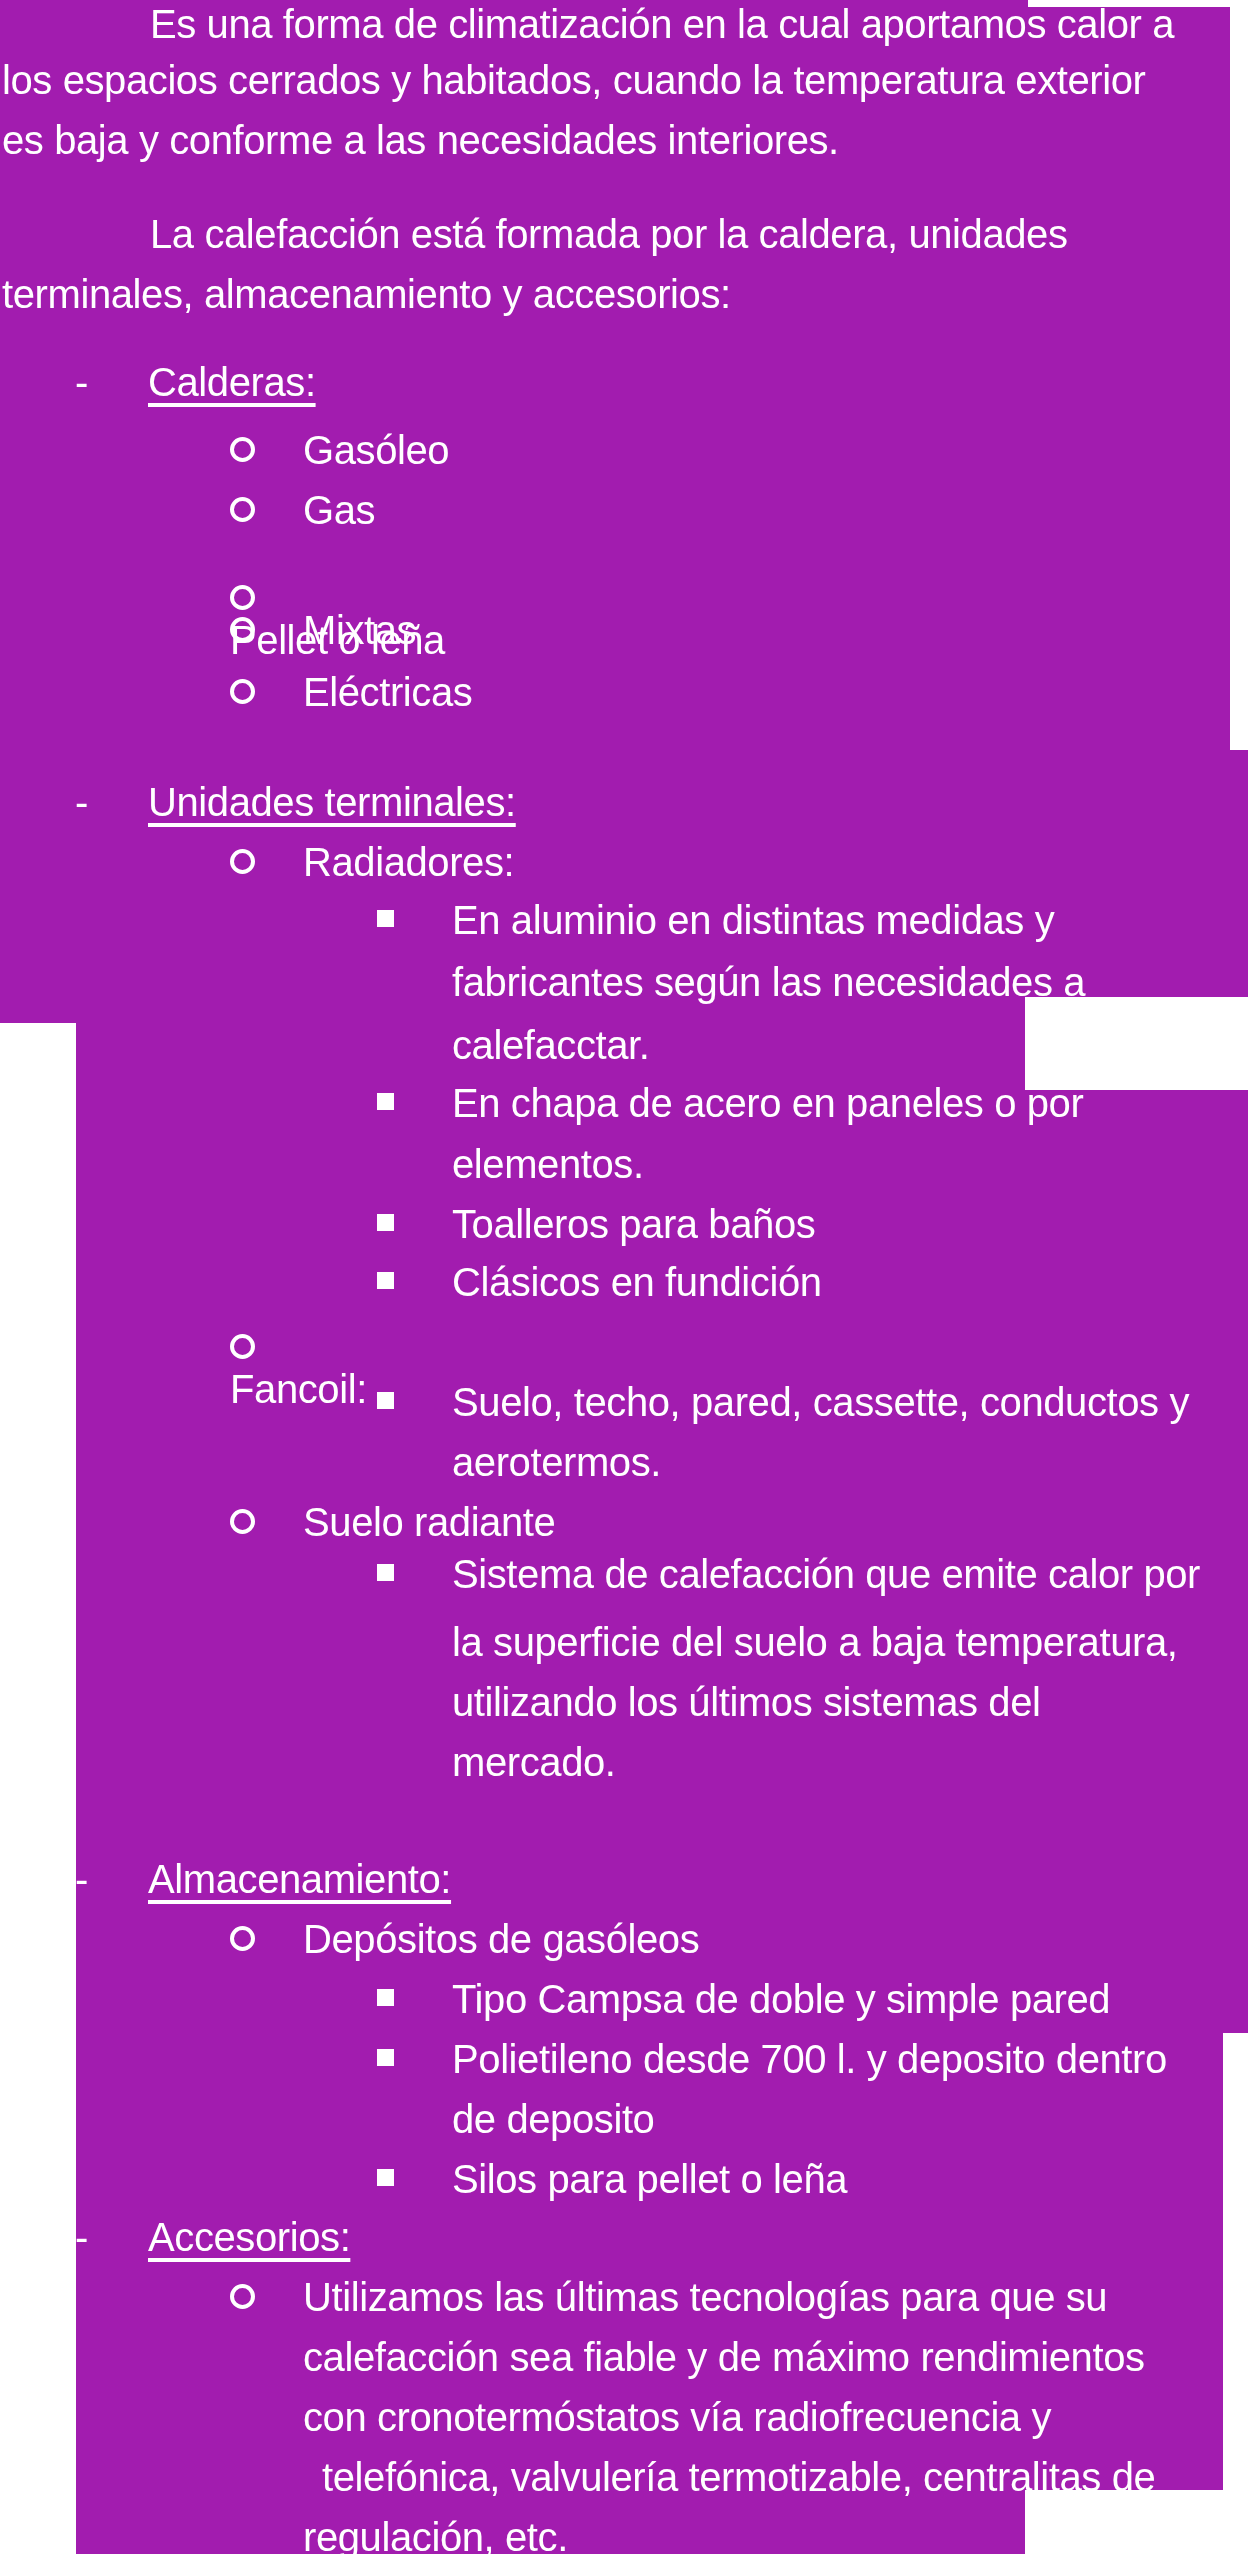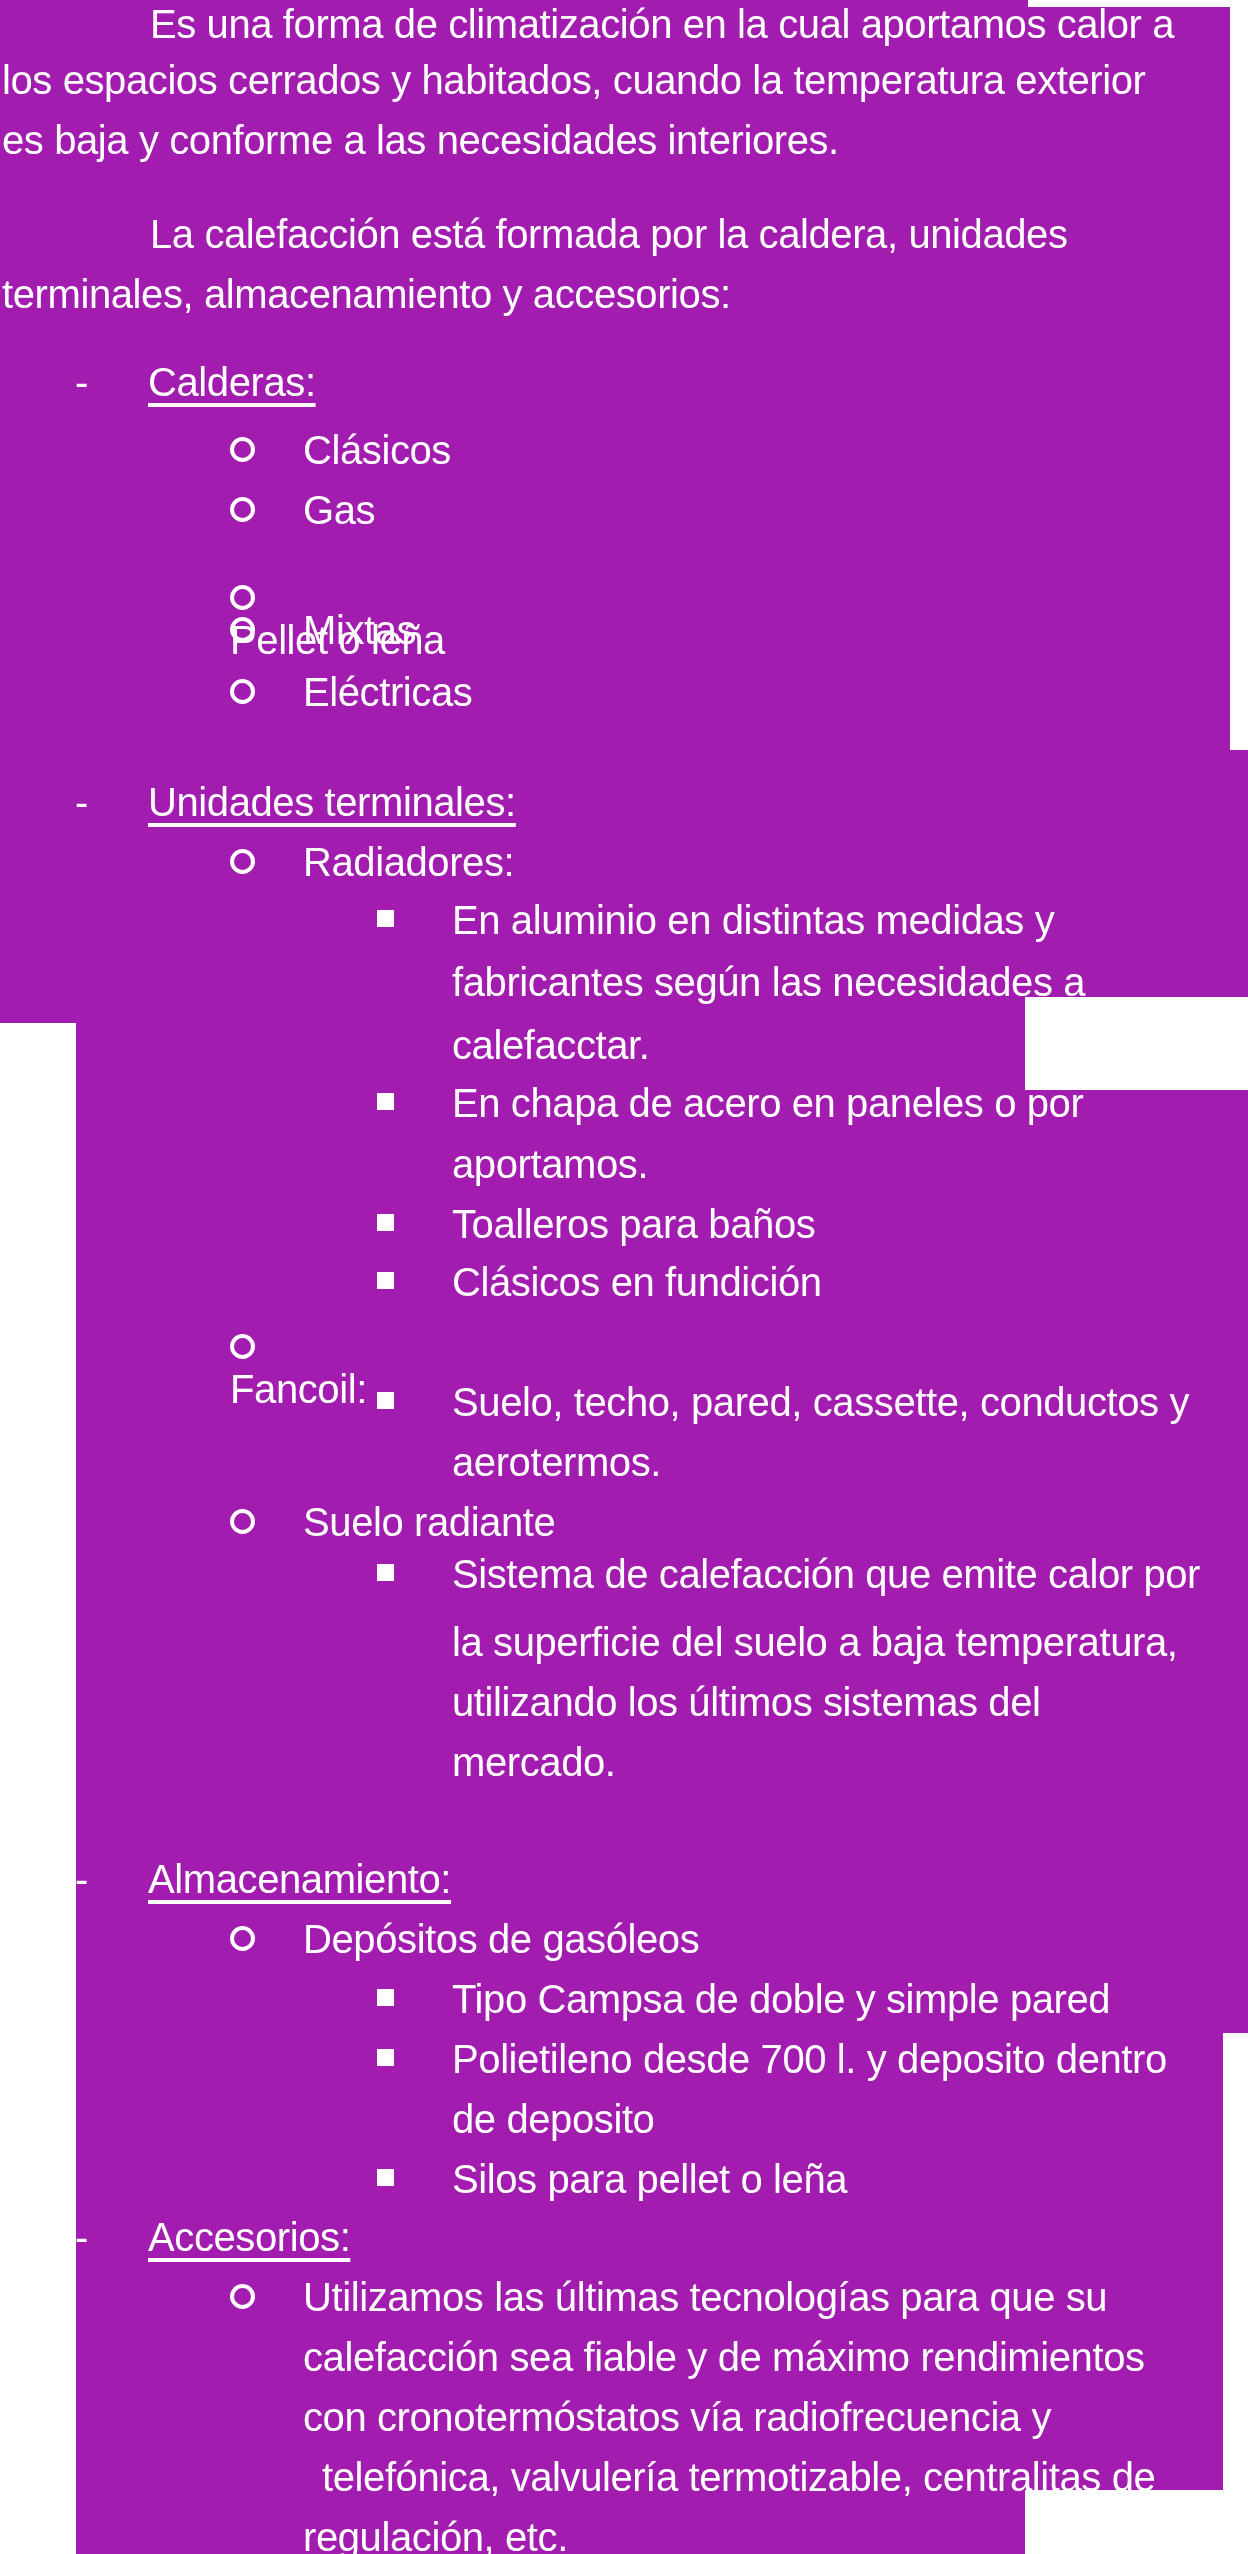--- a/index.html
+++ b/index.html
@@ -71,21 +71,21 @@
       </div>
       <div class="row p-cont" style="top: 264px;">
         <span class="label">terminales, almacenamiento y accesorios:</span>
       </div>
       <div class="row h1" style="top: 352px;">
         <span class="marker">-</span>
         <span class="label">Calderas:</span>
       </div>
       <div class="row li2" style="top: 420px;">
         <span class="marker"></span>
-        <span class="label">Clásicos</span>
+        <span class="label">Gasóleo</span>
       </div>
       <div class="row li2" style="top: 480px;">
         <span class="marker"></span>
         <span class="label">Gas</span>
       </div>
       <div class="row li2" style="top: 568px; flex-direction: column;">
         <span class="marker"></span>
         <span class="label">Pellet o leña</span>
       </div>
       <div class="row li2" style="top: 600px;">
@@ -112,21 +112,21 @@
         <span class="label">fabricantes según las necesidades a</span>
       </div>
       <div class="row cont3" style="top: 1015px;">
         <span class="label">calefacctar.</span>
       </div>
       <div class="row li3" style="top: 1073px;">
         <span class="marker"></span>
         <span class="label">En chapa de acero en paneles o por</span>
       </div>
       <div class="row cont3" style="top: 1134px;">
-        <span class="label">aportamos.</span>
+        <span class="label">elementos.</span>
       </div>
       <div class="row li3" style="top: 1194px;">
         <span class="marker"></span>
         <span class="label">Toalleros para baños</span>
       </div>
       <div class="row li3" style="top: 1252px;">
         <span class="marker"></span>
         <span class="label">Clásicos en fundición</span>
       </div>
       <div class="row li2" style="top: 1317px; flex-direction: column;">

